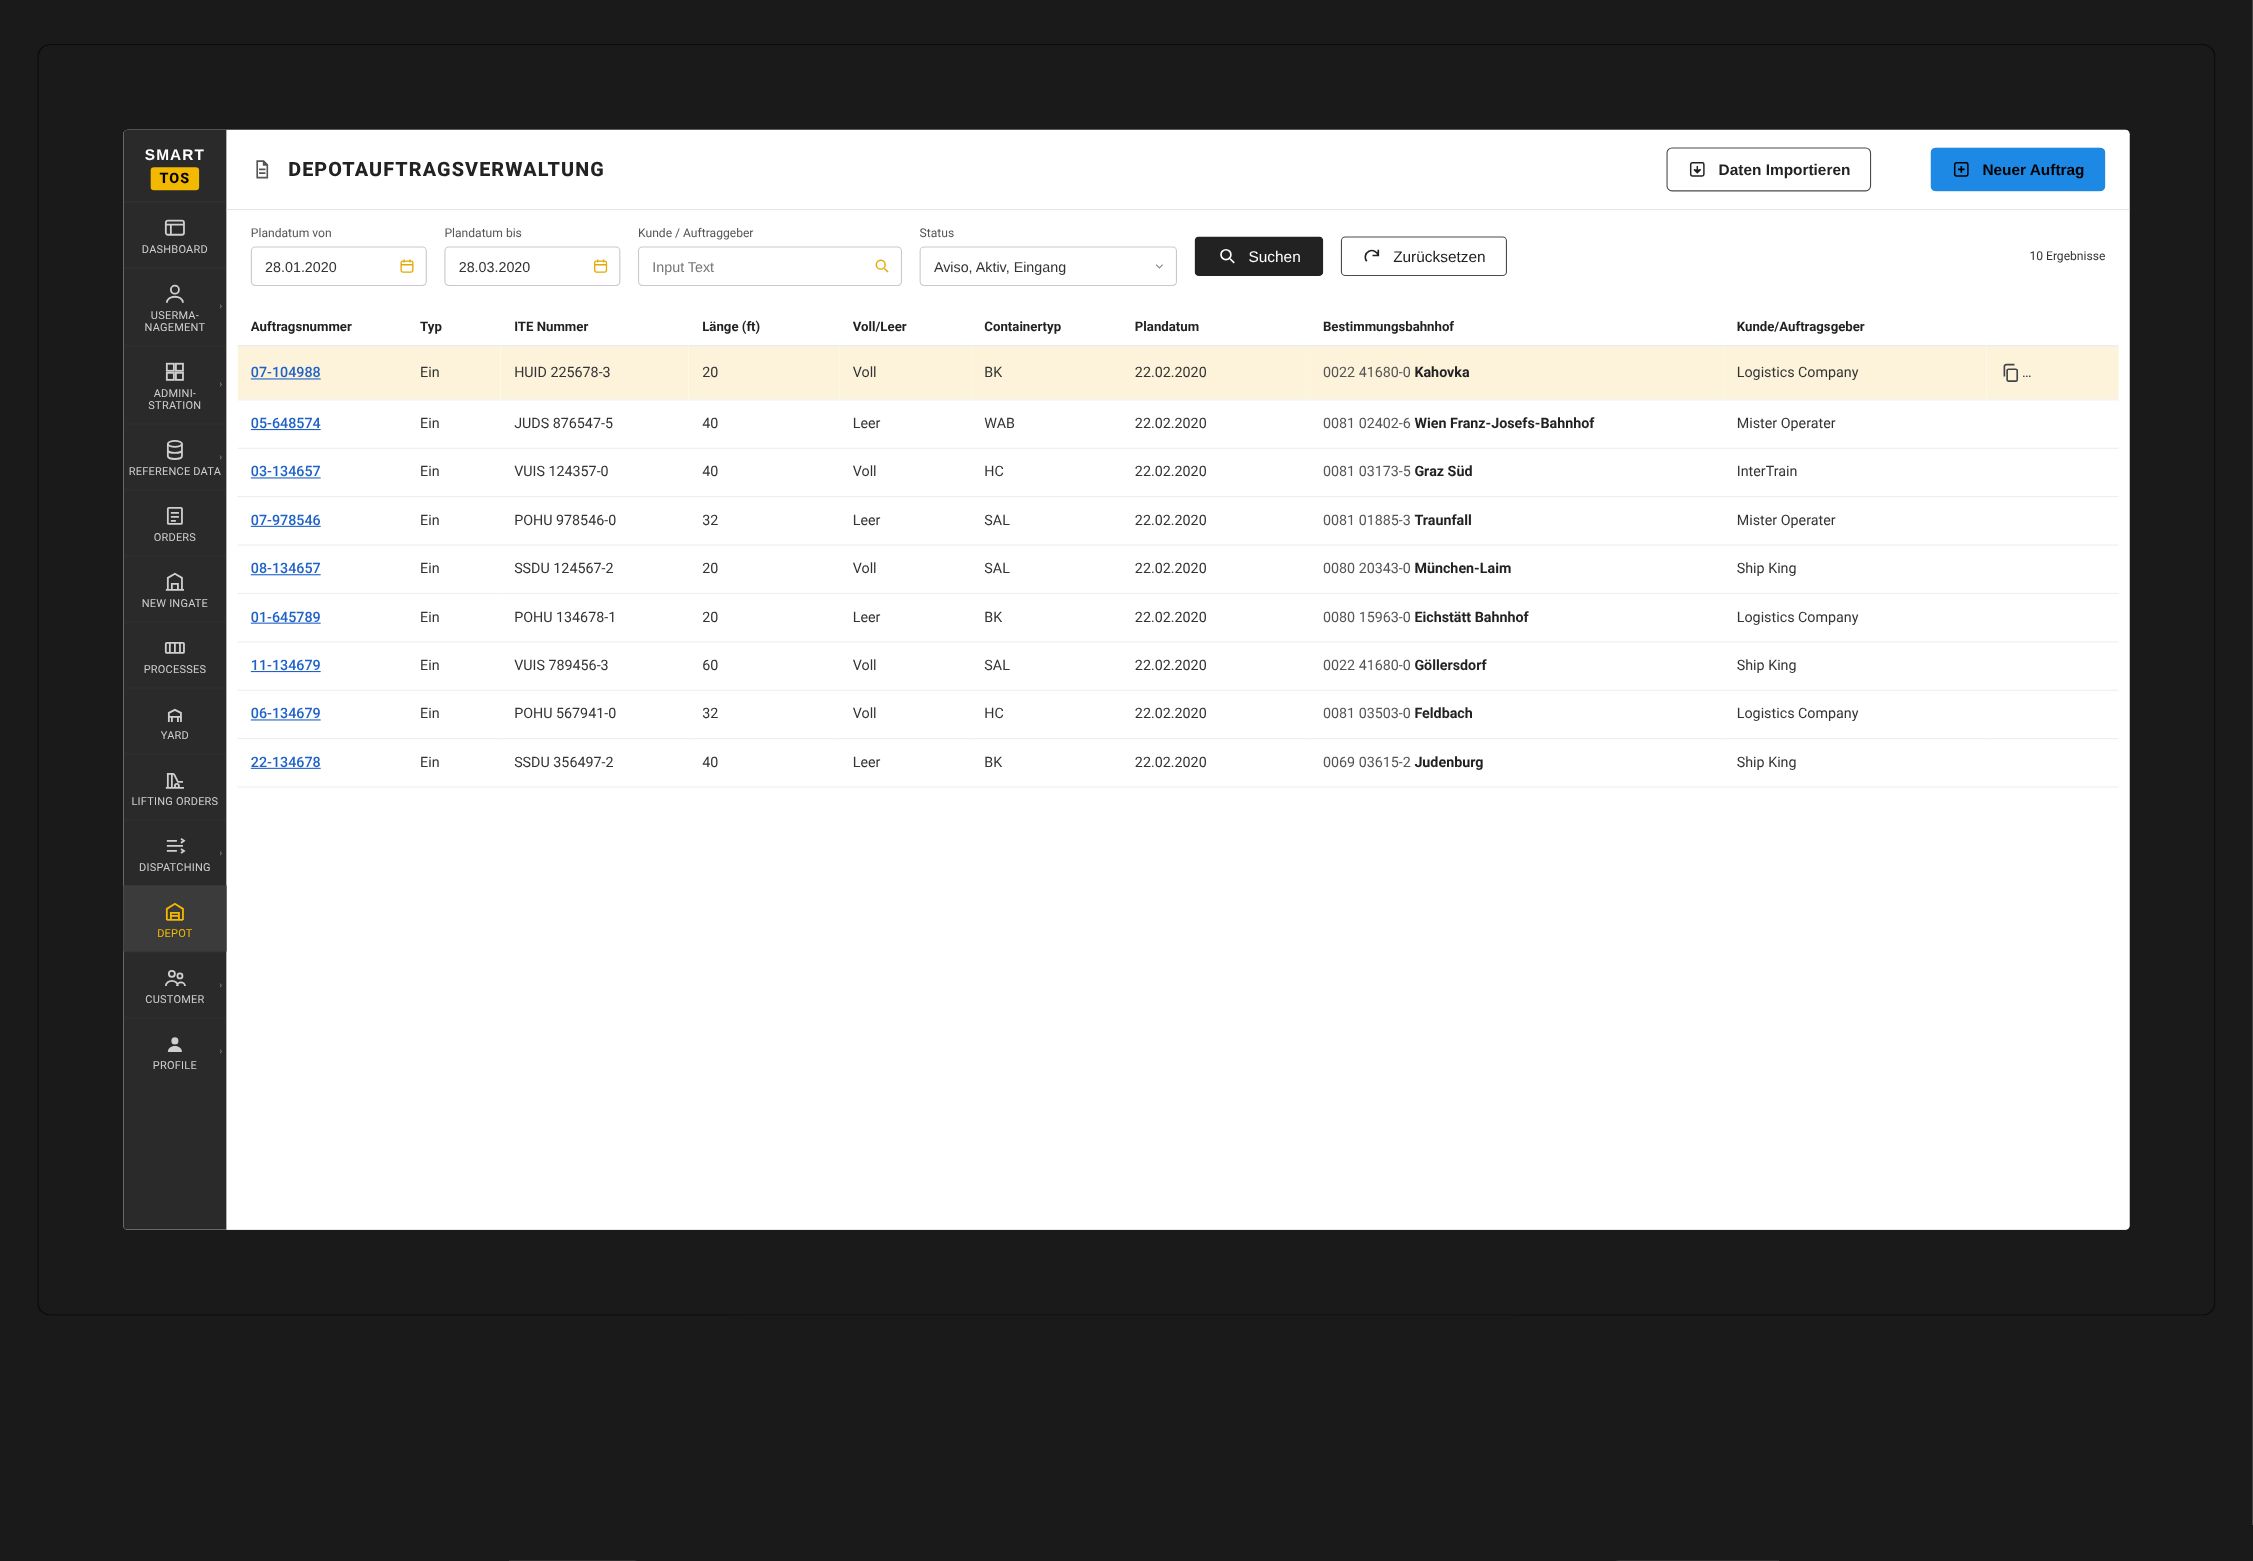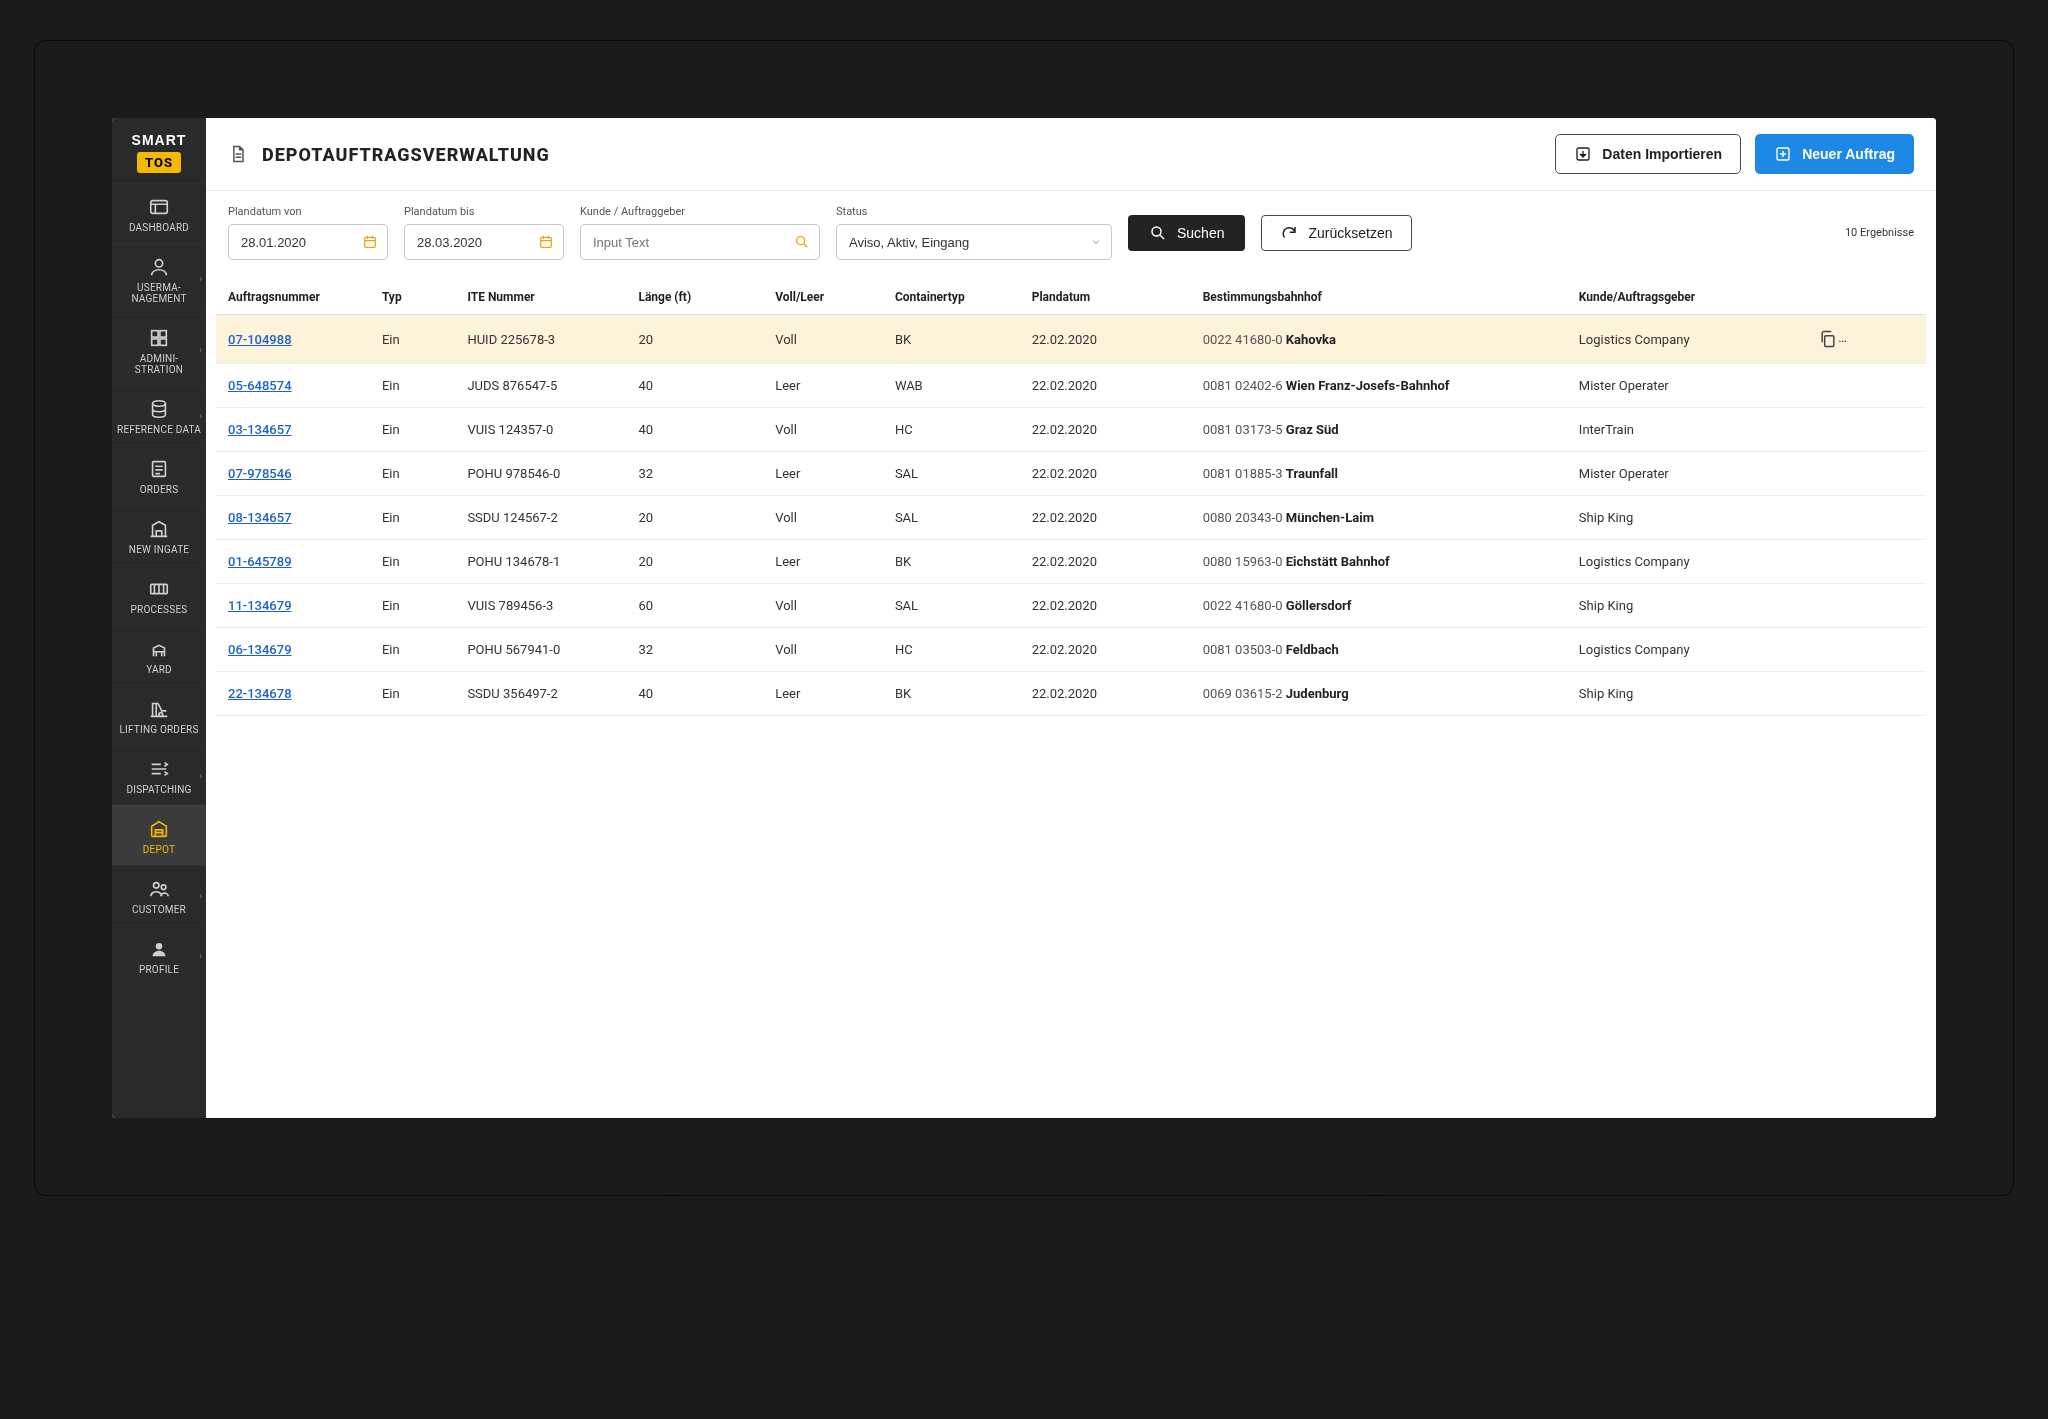--- a/index.html
+++ b/index.html
@@ -140,21 +140,21 @@
     gap: 10px;
     height: 40px;
     padding: 0 18px;
     border-radius: 5px;
     font-size: 14px;
     font-weight: 600;
     cursor: pointer;
     border: 1px solid transparent;
   }
   .btn-secondary { background: #fff; color: #222; border-color: #4a4a4a; }
-  .btn-primary { background: #1e88e5; color: #ffffff; }
+  .btn-primary { background: #1e88e5; color: #000000; margin-left: 40px; }
   .btn .ico { width: 18px; height: 18px; }
 
   
   .filters {
     display: flex;
     align-items: center;
     gap: 16px;
     padding: 14px 22px 20px;
     flex-wrap: nowrap;
   }
@@ -175,21 +175,21 @@
     position: absolute;
     right: 10px;
     top: 50%;
     transform: translateY(-50%);
     width: 16px; height: 16px;
     color: #e6a700;
     pointer-events: none;
   }
   .input-wrap.date .input { width: 160px; }
   .input-wrap.text .input { width: 240px; }
-  .input-wrap.select .input { width: 276px; padding-right: 30px; }
+  .input-wrap.select .input { width: 234px; padding-right: 30px; }
   .input-wrap.select .tail-ico { color: #888; width: 12px; height: 12px; }
 
   .btn-dark { background: #222; color: #fff; height: 36px; font-weight: 500; padding: 0 20px; border-radius: 4px; }
   .btn-outline { background: #fff; color: #222; border: 1px solid #4a4a4a; height: 36px; font-weight: 500; padding: 0 18px; border-radius: 4px; }
   .results-count { margin-left: auto; font-size: 11px; color: #333; }
 
   
   .table-wrap { flex: 1; overflow: auto; padding: 0 10px; }
   table { width: 100%; border-collapse: collapse; table-layout: fixed; }
   thead th {

